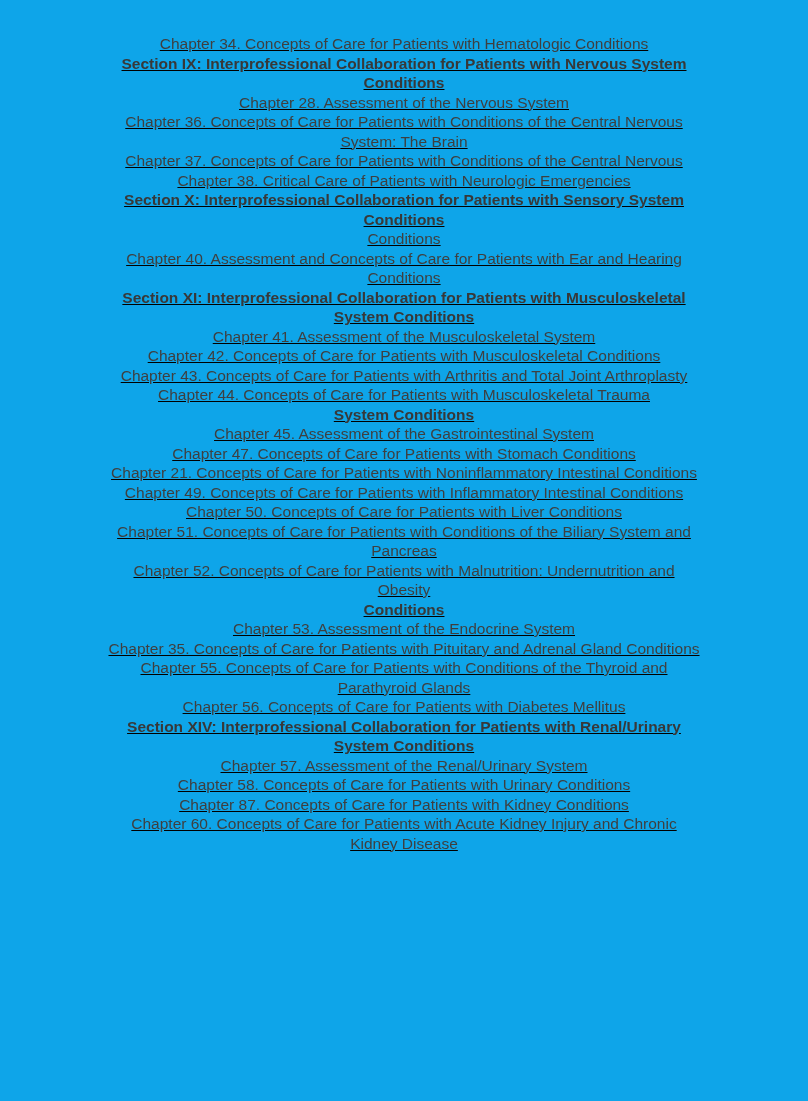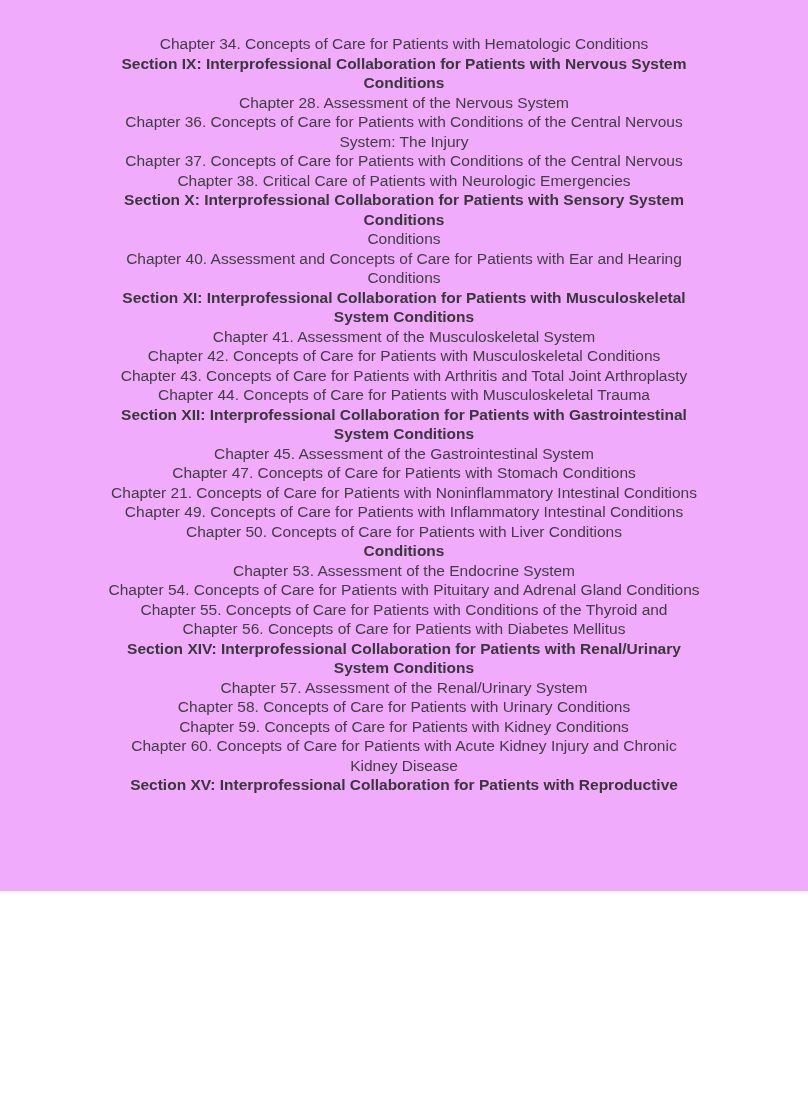--- a/index.html
+++ b/index.html
@@ -7,23 +7,24 @@
     background: #ffffff;
   }
   body {
     width: 808px;
     height: 1101px;
     font-family: "Liberation Sans", sans-serif;
     overflow: hidden;
   }
   .page {
     width: 808px;
-    height: 891px;
-    background: #f0abfc;
+    height: 1101px;
+    background: #0ea5e9;
     padding-top: 34px;
+    text-decoration: underline;
   }
   .toc {
     color: #3f3f3f;
     font-size: 15.5px;
     line-height: 19.5px;
     text-align: center;
   }
   .entry { width: 100%; }
   .line { white-space: nowrap; }
   .entry.section .line {
@@ -41,21 +42,21 @@
       </div>
       <div class="entry section">
         <div class="line">Section IX: Interprofessional Collaboration for Patients with Nervous System</div>
         <div class="line">Conditions</div>
       </div>
       <div class="entry chapter">
         <div class="line">Chapter 28. Assessment of the Nervous System</div>
       </div>
       <div class="entry chapter">
         <div class="line">Chapter 36. Concepts of Care for Patients with Conditions of the Central Nervous</div>
-        <div class="line">System: The Injury</div>
+        <div class="line">System: The Brain</div>
       </div>
       <div class="entry chapter">
         <div class="line">Chapter 37. Concepts of Care for Patients with Conditions of the Central Nervous</div>
       </div>
       <div class="entry chapter">
         <div class="line">Chapter 38. Critical Care of Patients with Neurologic Emergencies</div>
       </div>
       <div class="entry section">
         <div class="line">Section X: Interprofessional Collaboration for Patients with Sensory System</div>
         <div class="line">Conditions</div>
@@ -77,67 +78,72 @@
       <div class="entry chapter">
         <div class="line">Chapter 42. Concepts of Care for Patients with Musculoskeletal Conditions</div>
       </div>
       <div class="entry chapter">
         <div class="line">Chapter 43. Concepts of Care for Patients with Arthritis and Total Joint Arthroplasty</div>
       </div>
       <div class="entry chapter">
         <div class="line">Chapter 44. Concepts of Care for Patients with Musculoskeletal Trauma</div>
       </div>
       <div class="entry section">
-        <div class="line">Section XII: Interprofessional Collaboration for Patients with Gastrointestinal</div>
         <div class="line">System Conditions</div>
       </div>
       <div class="entry chapter">
         <div class="line">Chapter 45. Assessment of the Gastrointestinal System</div>
       </div>
       <div class="entry chapter">
         <div class="line">Chapter 47. Concepts of Care for Patients with Stomach Conditions</div>
       </div>
       <div class="entry chapter">
         <div class="line">Chapter 21. Concepts of Care for Patients with Noninflammatory Intestinal Conditions</div>
       </div>
       <div class="entry chapter">
         <div class="line">Chapter 49. Concepts of Care for Patients with Inflammatory Intestinal Conditions</div>
       </div>
       <div class="entry chapter">
         <div class="line">Chapter 50. Concepts of Care for Patients with Liver Conditions</div>
       </div>
+      <div class="entry chapter">
+        <div class="line">Chapter 51. Concepts of Care for Patients with Conditions of the Biliary System and</div>
+        <div class="line">Pancreas</div>
+      </div>
+      <div class="entry chapter">
+        <div class="line">Chapter 52. Concepts of Care for Patients with Malnutrition: Undernutrition and</div>
+        <div class="line">Obesity</div>
+      </div>
       <div class="entry section">
         <div class="line">Conditions</div>
       </div>
       <div class="entry chapter">
         <div class="line">Chapter 53. Assessment of the Endocrine System</div>
       </div>
       <div class="entry chapter">
-        <div class="line">Chapter 54. Concepts of Care for Patients with Pituitary and Adrenal Gland Conditions</div>
+        <div class="line">Chapter 35. Concepts of Care for Patients with Pituitary and Adrenal Gland Conditions</div>
       </div>
       <div class="entry chapter">
         <div class="line">Chapter 55. Concepts of Care for Patients with Conditions of the Thyroid and</div>
+        <div class="line">Parathyroid Glands</div>
       </div>
       <div class="entry chapter">
         <div class="line">Chapter 56. Concepts of Care for Patients with Diabetes Mellitus</div>
       </div>
       <div class="entry section">
         <div class="line">Section XIV: Interprofessional Collaboration for Patients with Renal/Urinary</div>
         <div class="line">System Conditions</div>
       </div>
       <div class="entry chapter">
         <div class="line">Chapter 57. Assessment of the Renal/Urinary System</div>
       </div>
       <div class="entry chapter">
         <div class="line">Chapter 58. Concepts of Care for Patients with Urinary Conditions</div>
       </div>
       <div class="entry chapter">
-        <div class="line">Chapter 59. Concepts of Care for Patients with Kidney Conditions</div>
+        <div class="line">Chapter 87. Concepts of Care for Patients with Kidney Conditions</div>
       </div>
       <div class="entry chapter">
         <div class="line">Chapter 60. Concepts of Care for Patients with Acute Kidney Injury and Chronic</div>
         <div class="line">Kidney Disease</div>
       </div>
-      <div class="entry section">
-        <div class="line">Section XV: Interprofessional Collaboration for Patients with Reproductive</div>
-      </div>
     </div>
 </div>
 
 </body></html>

